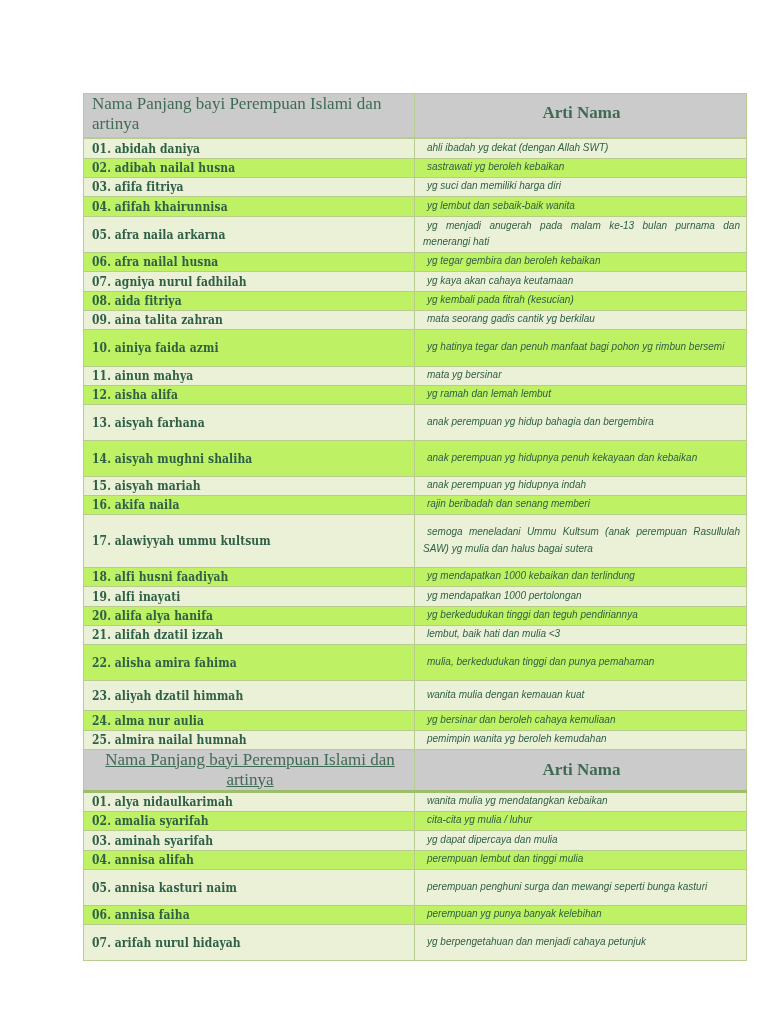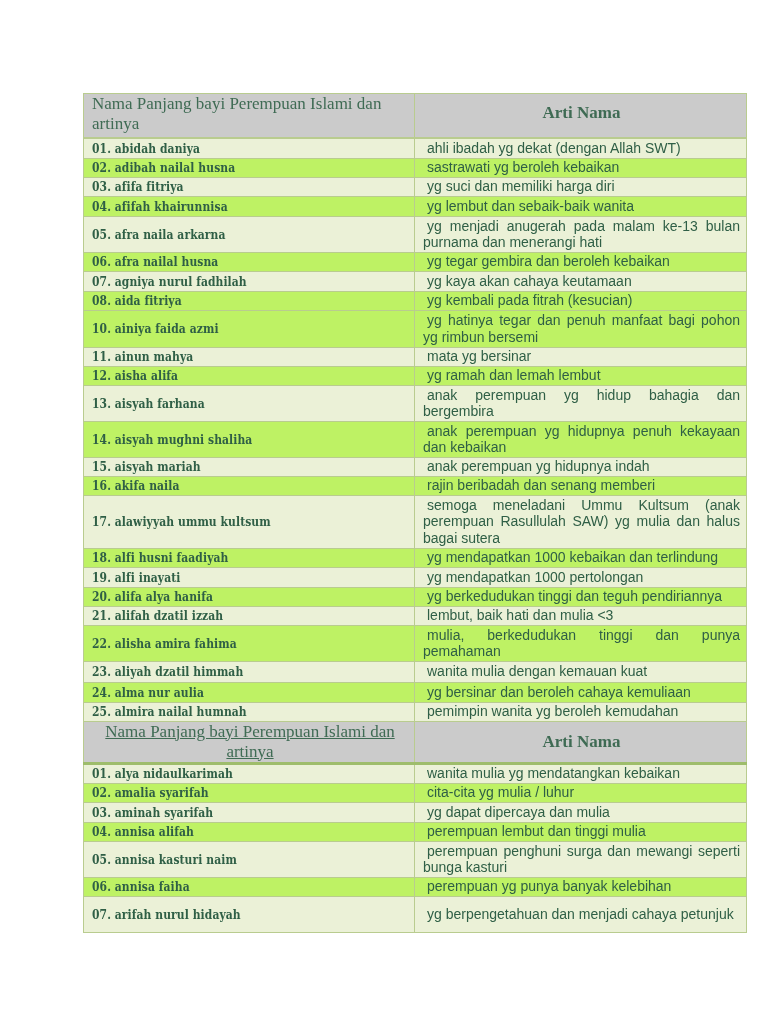--- a/index.html
+++ b/index.html
@@ -35,22 +35,22 @@
   tr.hdr.first th { border-bottom: 2px solid #b9cc8f; }
   tr.odd td { background: #ebf1d7; }
   tr.even td { background: #bef264; }
   td.name {
     font-family: "DejaVu Serif", serif; font-size: 12.5px; color: #2f5f46; font-weight: bold;
     letter-spacing: 0.1px; white-space: nowrap;
     transform-origin: left center;
   }
   td.name span { display: inline-block; transform: scaleX(0.86); transform-origin: left center; }
   td.meaning {
-    font-family: "Liberation Sans", sans-serif; font-size: 14px; color: #2f5f46;
-    line-height: 16.5px; text-align: justify; padding-left: 7px; padding-right: 6px;
+    font-family: "Liberation Sans", sans-serif; font-size: 10px; color: #2f5f46;
+    line-height: 16.5px; text-align: justify; padding-left: 7px; padding-right: 6px; font-style: italic;
   }
   td.meaning span.t { display: block; text-indent: 4px; }
 </style>
 </head>
 <body>
 
 <div class="page">
   <table class="names">
     <colgroup>
         <col class="c1">
@@ -103,20 +103,26 @@
           <td class="meaning">
             <span class="t">yg kaya akan cahaya keutamaan</span>
           </td>
         </tr>
         <tr class="even" style="height: 19px;">
           <td class="name"><span>08. aida fitriya</span></td>
           <td class="meaning">
             <span class="t">yg kembali pada fitrah (kesucian)</span>
           </td>
         </tr>
+        <tr class="odd" style="height: 19px;">
+          <td class="name"><span>09. aina talita zahran</span></td>
+          <td class="meaning">
+            <span class="t">mata seorang gadis cantik yg berkilau</span>
+          </td>
+        </tr>
         <tr class="even" style="height: 37px;">
           <td class="name"><span>10. ainiya faida azmi</span></td>
           <td class="meaning">
             <span class="t">yg hatinya tegar dan penuh manfaat bagi pohon yg rimbun bersemi</span>
           </td>
         </tr>
         <tr class="odd" style="height: 19px;">
           <td class="name"><span>11. ainun mahya</span></td>
           <td class="meaning">
             <span class="t">mata yg bersinar</span>
@@ -181,21 +187,21 @@
           <td class="meaning">
             <span class="t">lembut, baik hati dan mulia &lt;3</span>
           </td>
         </tr>
         <tr class="even" style="height: 36px;">
           <td class="name"><span>22. alisha amira fahima</span></td>
           <td class="meaning">
             <span class="t">mulia, berkedudukan tinggi dan punya pemahaman</span>
           </td>
         </tr>
-        <tr class="odd" style="height: 21px;">
+        <tr class="odd" style="height: 30px;">
           <td class="name"><span>23. aliyah dzatil himmah</span></td>
           <td class="meaning">
             <span class="t">wanita mulia dengan kemauan kuat</span>
           </td>
         </tr>
         <tr class="even" style="height: 20px;">
           <td class="name"><span>24. alma nur aulia</span></td>
           <td class="meaning">
             <span class="t">yg bersinar dan beroleh cahaya kemuliaan</span>
           </td>

